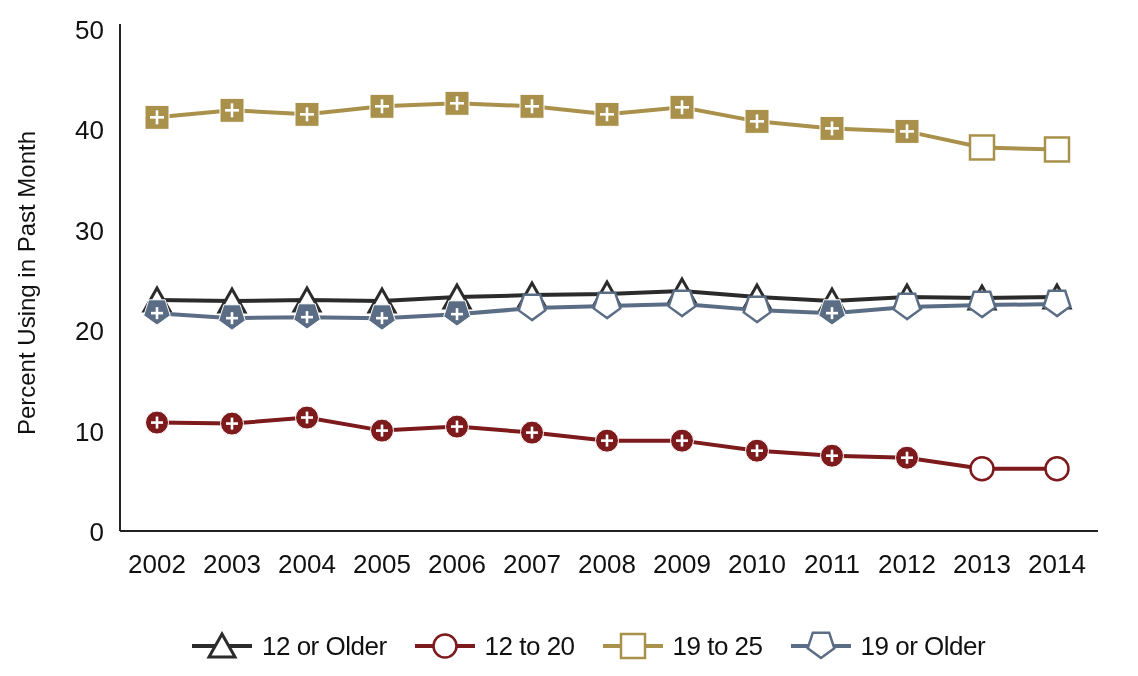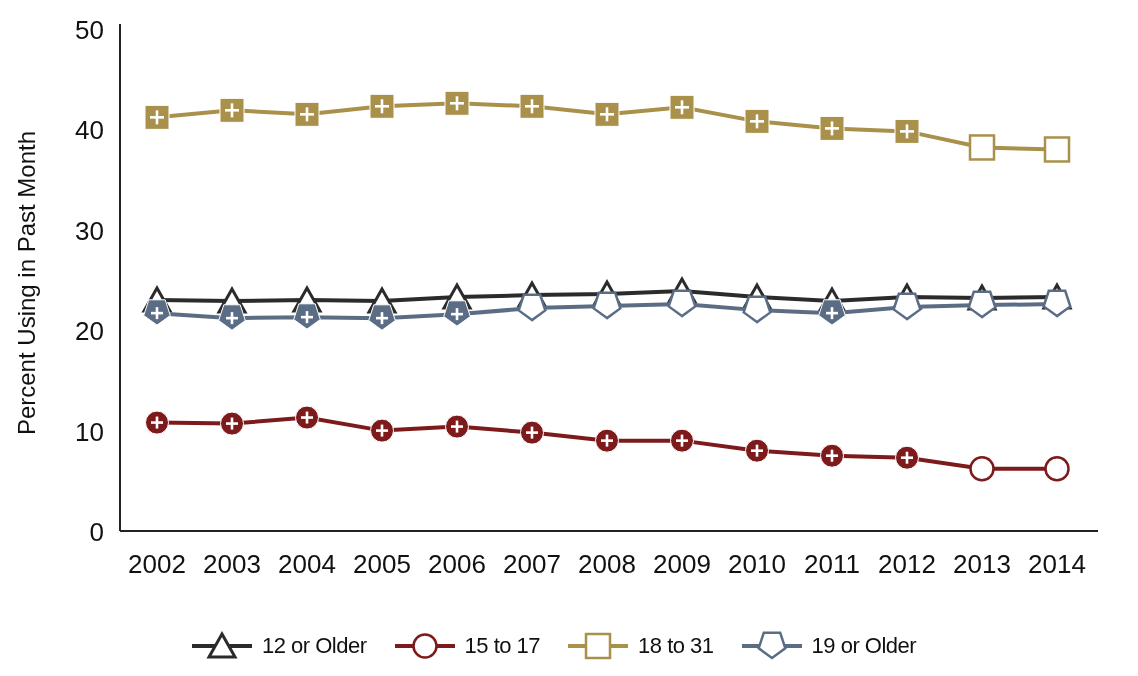--- a/index.html
+++ b/index.html
@@ -3,21 +3,21 @@
 <meta charset="utf-8">
 <style>
   html, body { margin: 0; padding: 0; background: #ffffff; }
   body { width: 1138px; height: 676px; overflow: hidden; position: relative;
          font-family: "Liberation Sans", sans-serif; }
   #chart { position: absolute; left: 0; top: 0; }
   .tick-label { font-family: "Liberation Sans", sans-serif; font-size: 26px; fill: #111; }
   .axis-title { font-family: "Liberation Sans", sans-serif; font-size: 24px; fill: #111; }
   .legend { position: absolute; left: 190px; top: 624px; height: 44px; display: flex; align-items: center; gap: 26px; }
   .legend-item { display: flex; align-items: center; gap: 8px; cursor: pointer; }
-  .legend-label { font-size: 22px; color: #111; letter-spacing: -0.5px; }
+  .legend-label { font-size: 26px; color: #111; letter-spacing: -0.5px; }
   .legend-swatch { width: 64px; height: 30px; }
 </style>
 </head>
 <body>
 
 <svg id="chart" width="1138" height="676">
   <g id="axes">
       <line x1="120" y1="24" x2="120" y2="531" stroke="#222" stroke-width="2"></line>
       <line x1="120" y1="531" x2="1098" y2="531" stroke="#222" stroke-width="2"></line>
       <text x="104" y="541" text-anchor="end" class="tick-label">0</text>
@@ -327,28 +327,28 @@
         <line x1="2" y1="15" x2="62" y2="15" stroke="#2b2b2b" stroke-width="4"></line>
         <polygon points="32,3 19,26 45,26" fill="#fff" stroke="#2b2b2b" stroke-width="3" stroke-linejoin="miter"></polygon>
       </svg>
     <span class="legend-label">12 or Older</span>
   </div>
   <div class="legend-item">
     <svg class="legend-swatch" id="lg1">
         <line x1="2" y1="15" x2="62" y2="15" stroke="#7d1a1c" stroke-width="4"></line>
         <circle cx="32" cy="15" r="11.5" fill="#fff" stroke="#7d1a1c" stroke-width="2.5"></circle>
       </svg>
-    <span class="legend-label">15 to 17</span>
+    <span class="legend-label">12 to 20</span>
   </div>
   <div class="legend-item">
     <svg class="legend-swatch" id="lg2">
         <line x1="2" y1="15" x2="62" y2="15" stroke="#a9914b" stroke-width="4"></line>
         <rect x="20" y="3" width="24" height="24" fill="#fff" stroke="#a9914b" stroke-width="2.5"></rect>
       </svg>
-    <span class="legend-label">18 to 31</span>
+    <span class="legend-label">19 to 25</span>
   </div>
   <div class="legend-item">
     <svg class="legend-swatch" id="lg3">
         <line x1="2" y1="15" x2="62" y2="15" stroke="#5b6d85" stroke-width="4"></line>
         <polygon points="32.0,27.0 18.7,17.3 23.8,1.7 40.2,1.7 45.3,17.3" fill="#fff" stroke="#5b6d85" stroke-width="2.5"></polygon>
       </svg>
     <span class="legend-label">19 or Older</span>
   </div>
 </div>
 

